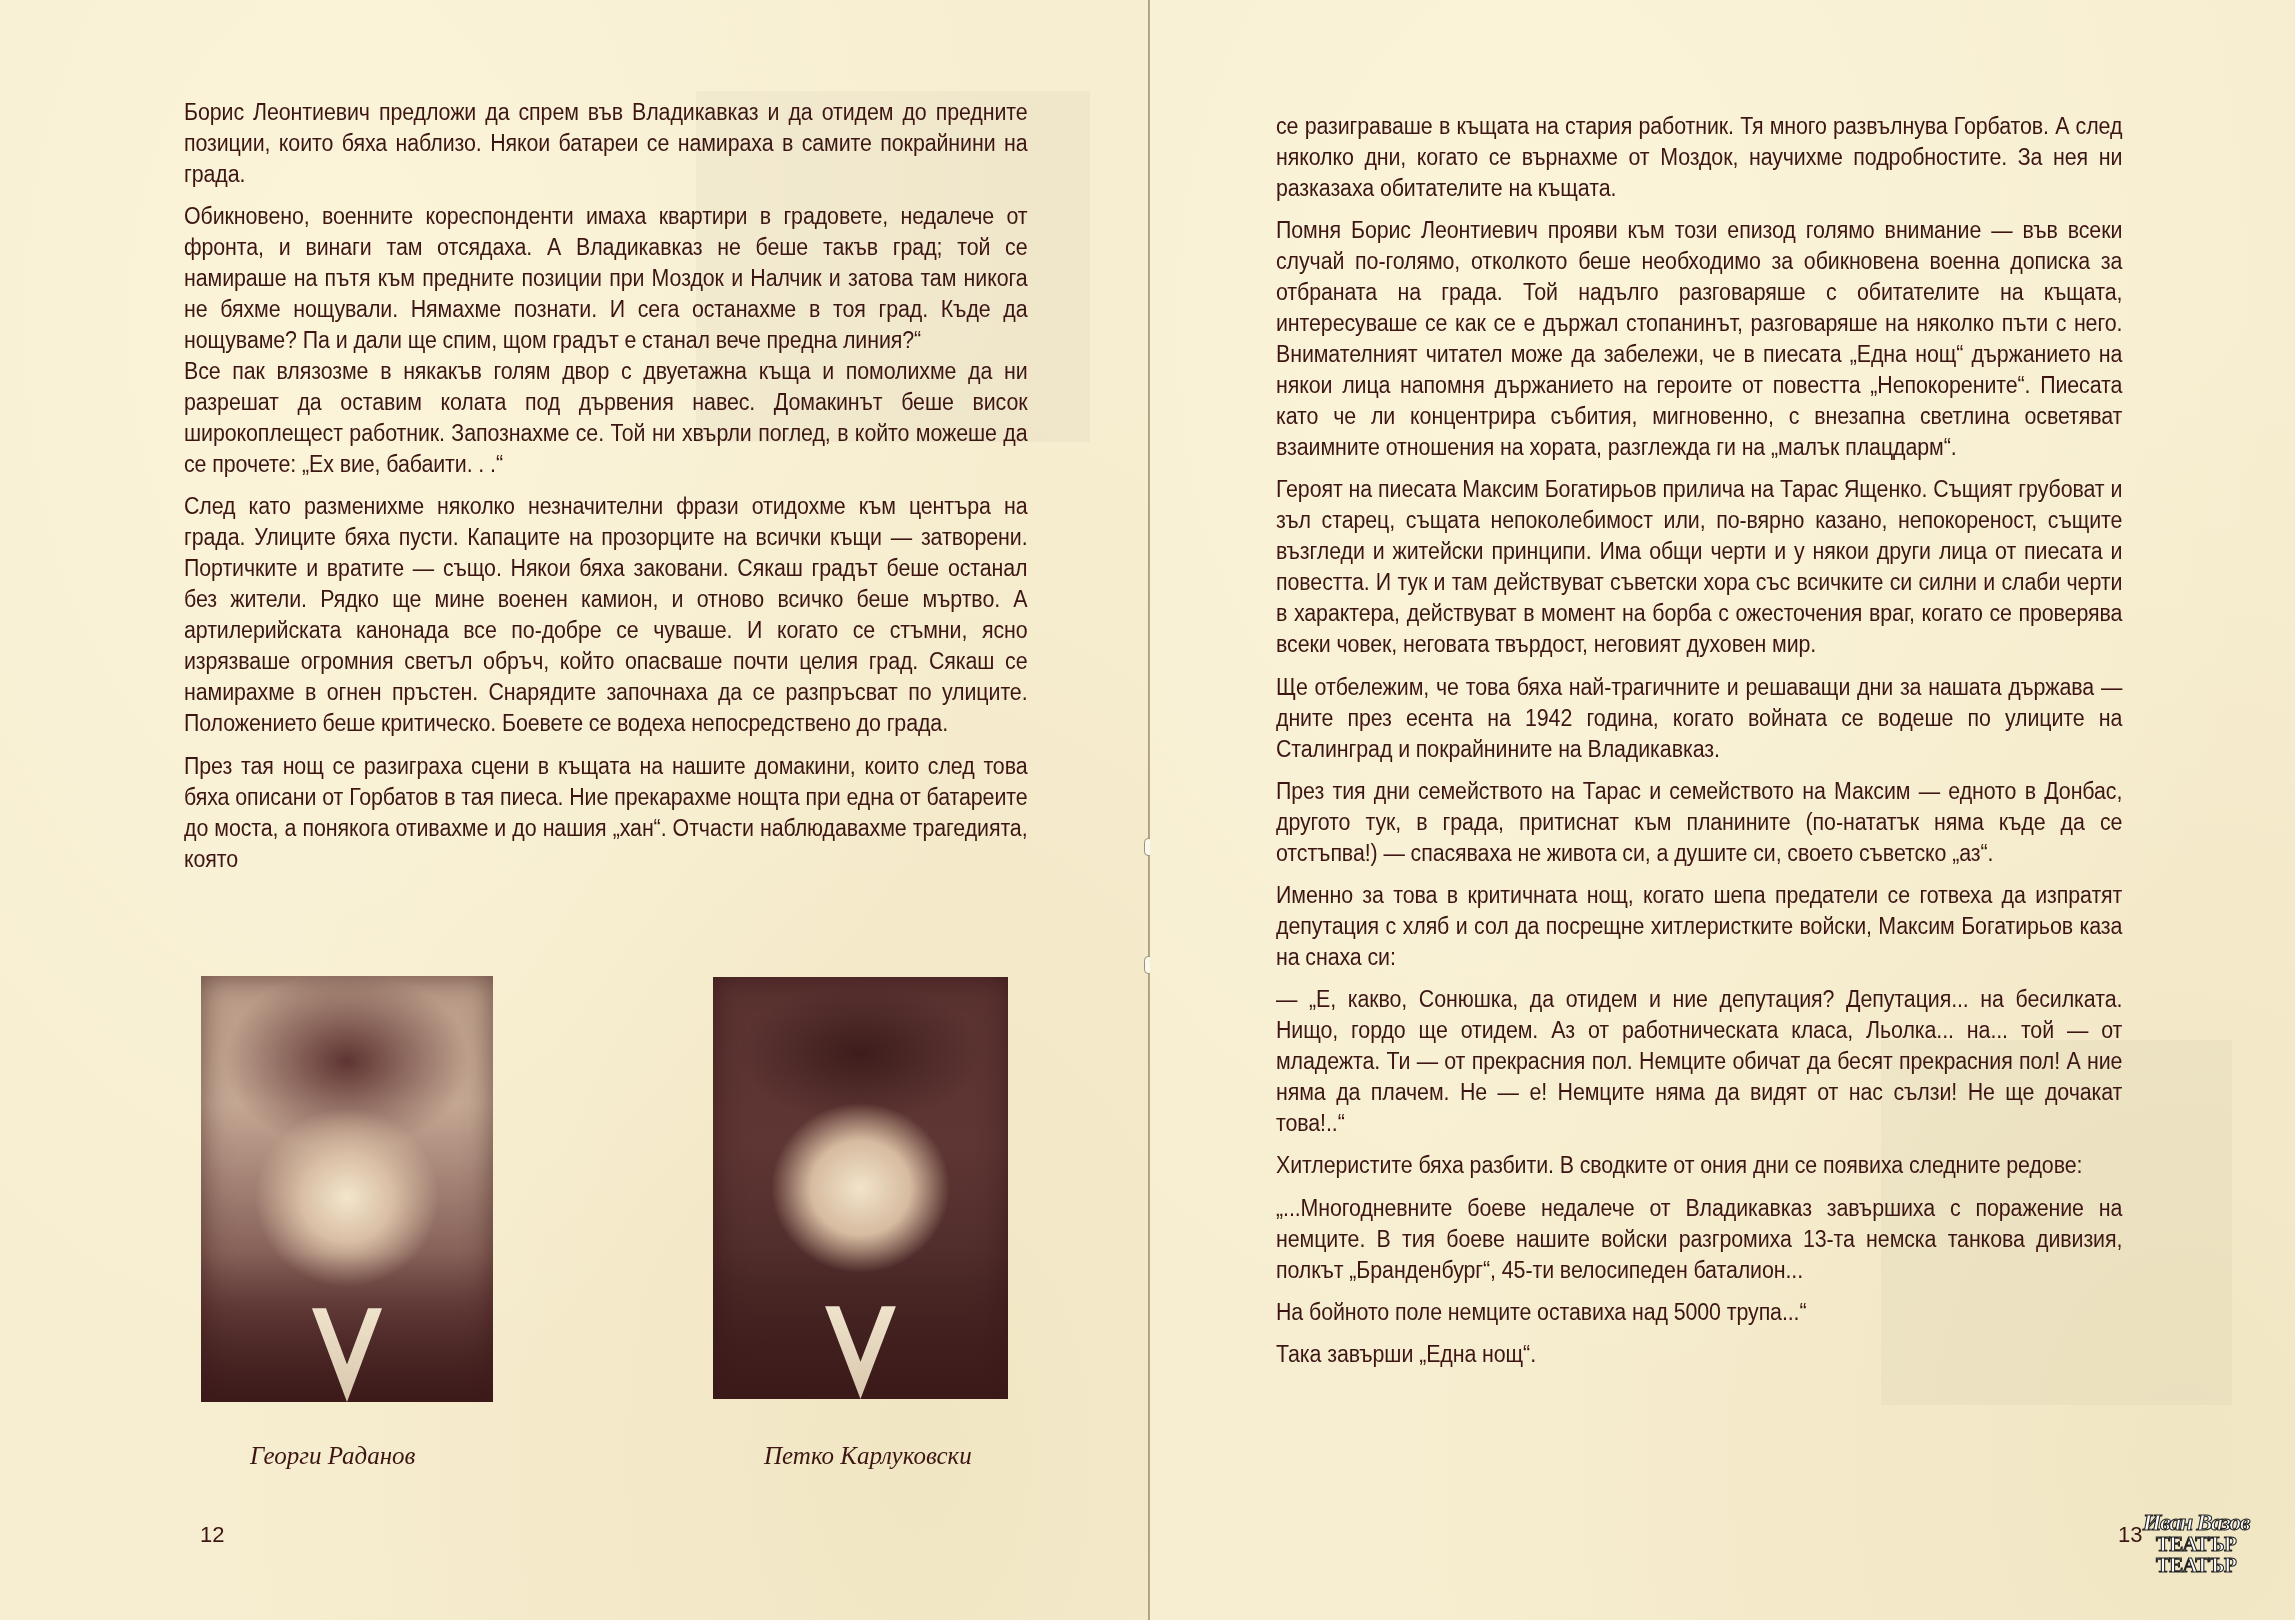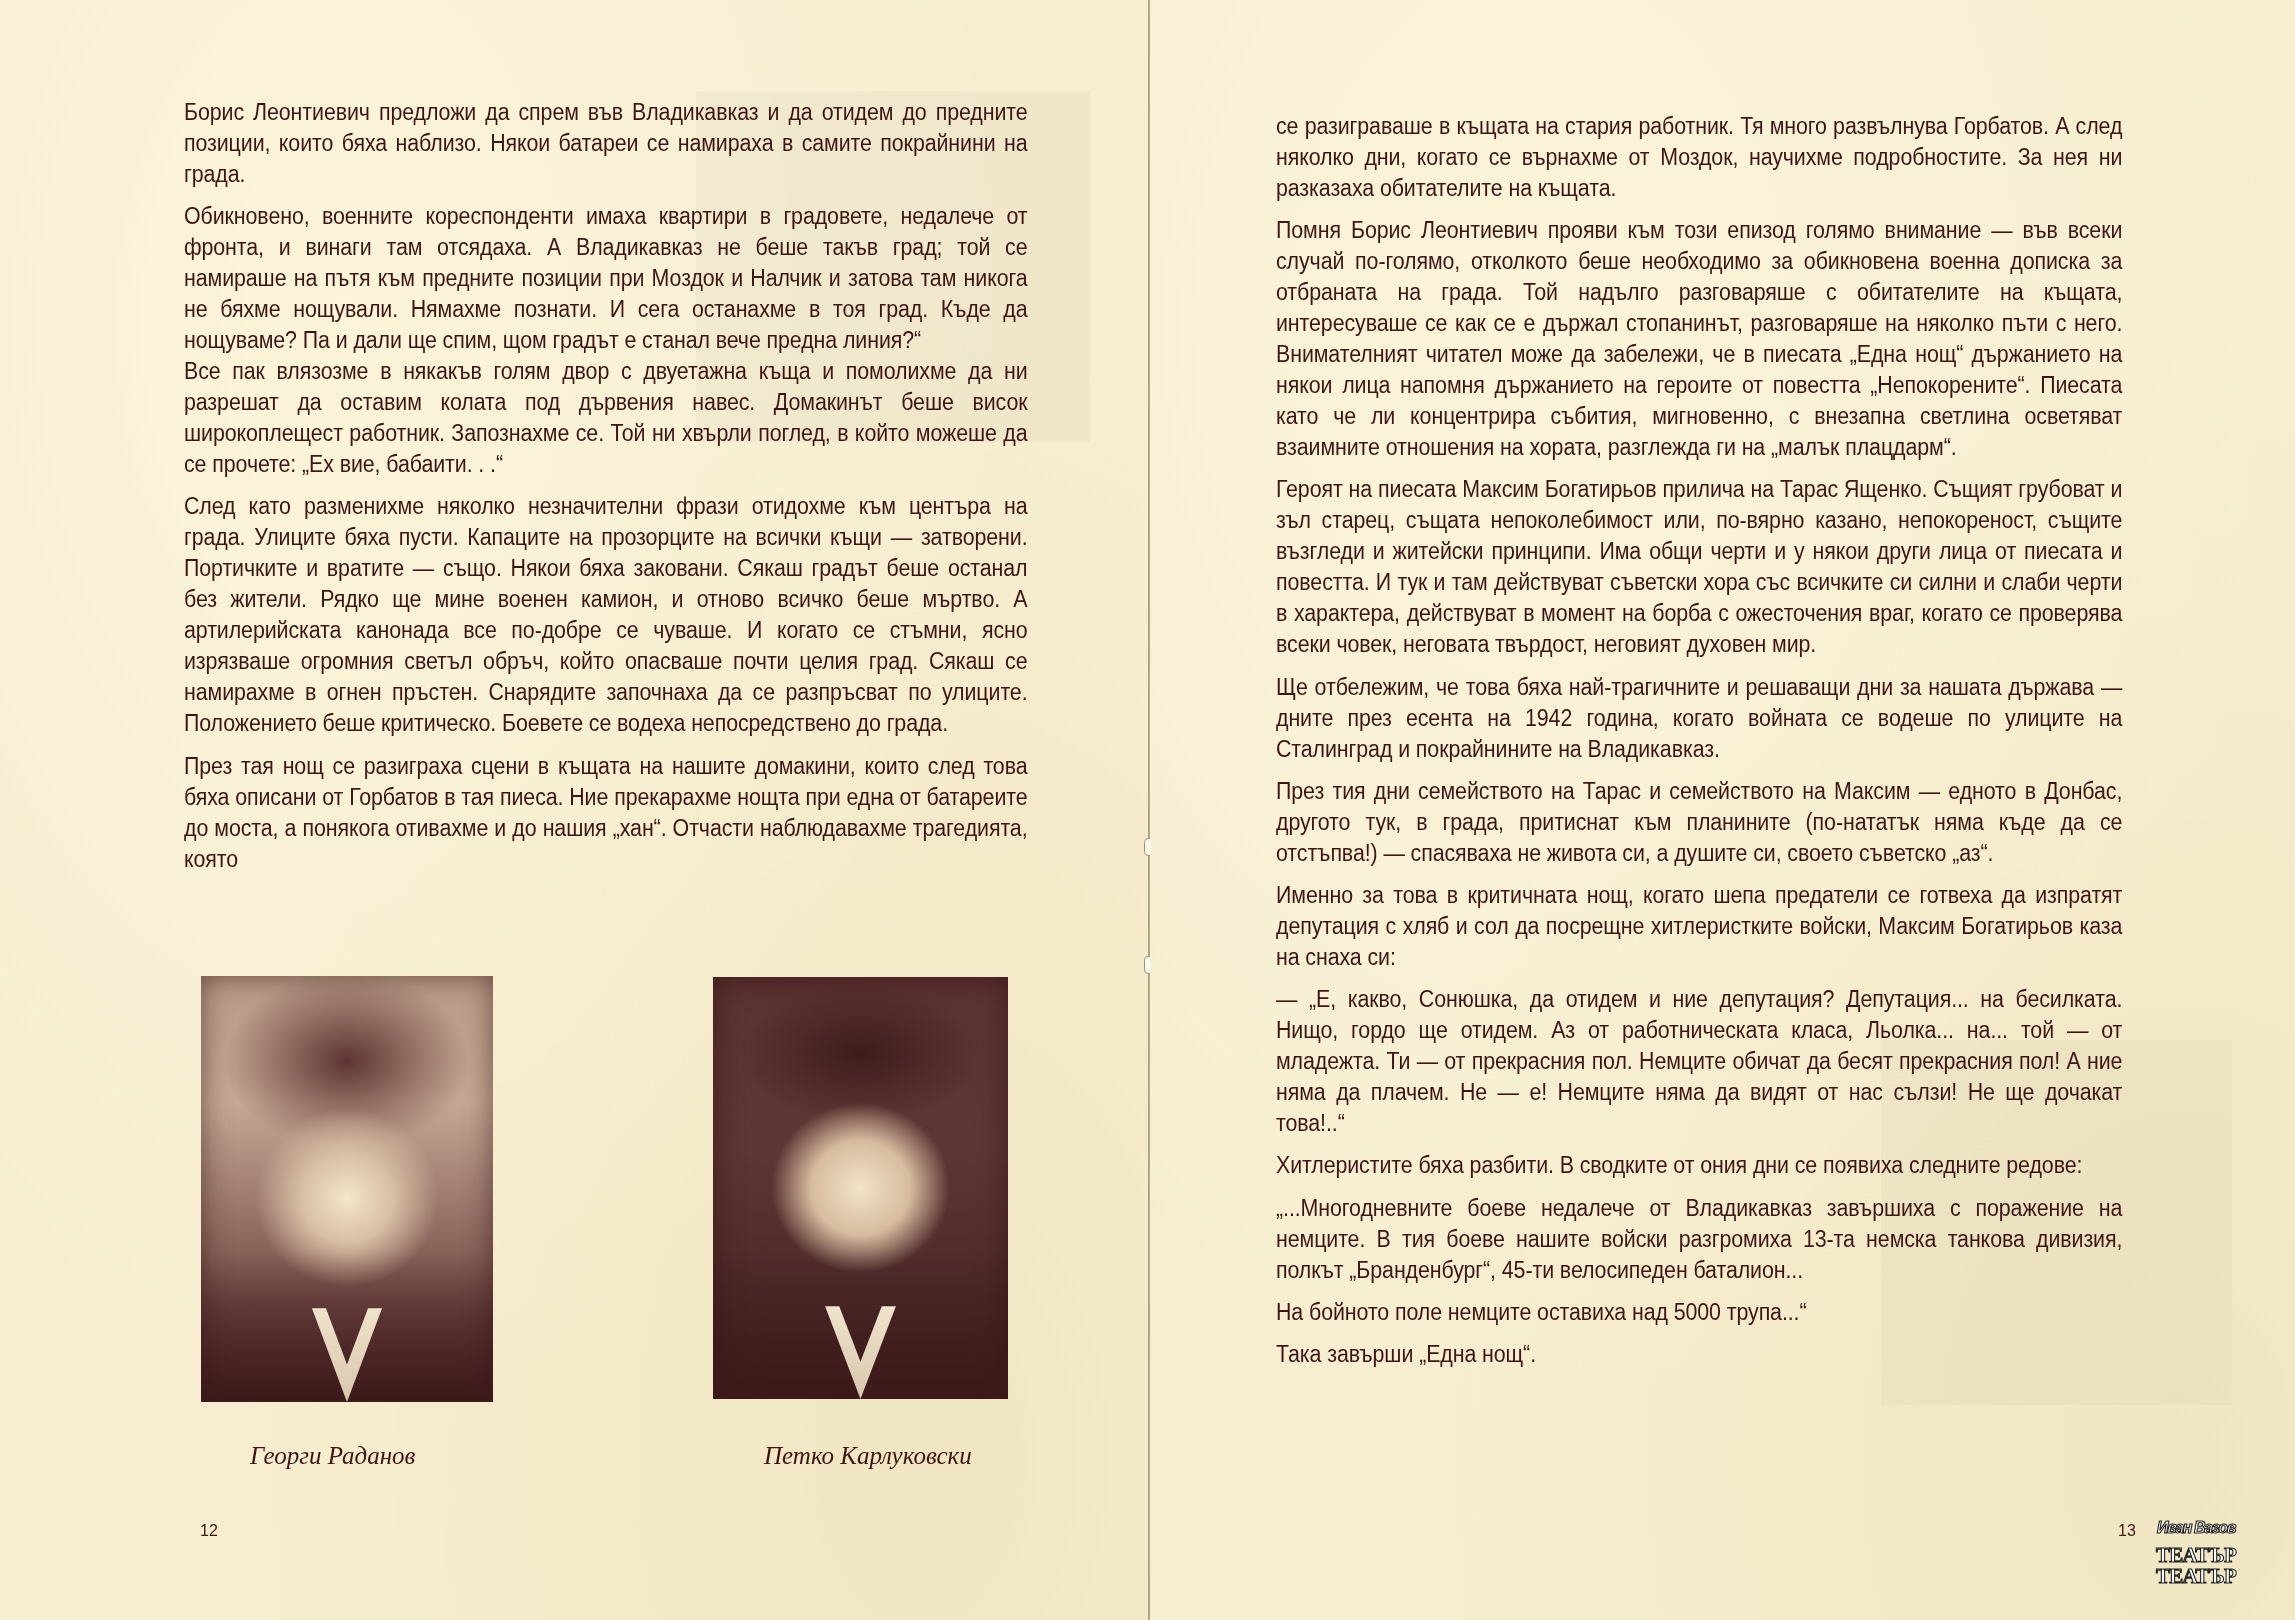--- a/index.html
+++ b/index.html
@@ -72,32 +72,32 @@
     position: absolute;
     font-family: "Liberation Serif", "DejaVu Serif", serif;
     font-style: italic;
     font-size: 25px;
     color: #3d1614;
     margin-left: 8px;
   }
   .caption-1 { left: 242px; top: 1442px; }
   .caption-2 { left: 756px; top: 1442px; }
   .page-number {
-    position: absolute; font-size: 16px; color: #3d1614;
+    position: absolute; font-size: 22px; color: #3d1614;
     font-family: "Liberation Sans", "DejaVu Sans", sans-serif;
   }
   .pn-left { left: 200px; top: 1522px; }
   .pn-right { left: 2094px; top: 1522px; }
   .logo {
     position: absolute; left: 2140px; top: 1510px; width: 112px; height: 77px;
     text-align: center;
   }
   .logo-script {
-    font-family: Liberation Sans, sans-serif; font-style: italic; font-weight: bold;
-    font-size: 16px; line-height: 35px; color: #fff;
+    font-family: Liberation Serif, serif; font-style: italic; font-weight: bold;
+    font-size: 24px; line-height: 24px; color: #fff;
     -webkit-text-stroke: 1.1px #222; letter-spacing: -1.4px;
   }
   .logo-line {
     font-family: "Liberation Serif", "DejaVu Serif", serif; font-weight: bold;
     font-size: 21px; line-height: 21px; color: #fff;
     -webkit-text-stroke: 1.1px #222; letter-spacing: -0.7px;
   }
   .ghost-block {
     position: absolute; background: rgba(120,110,90,0.05);
   }

